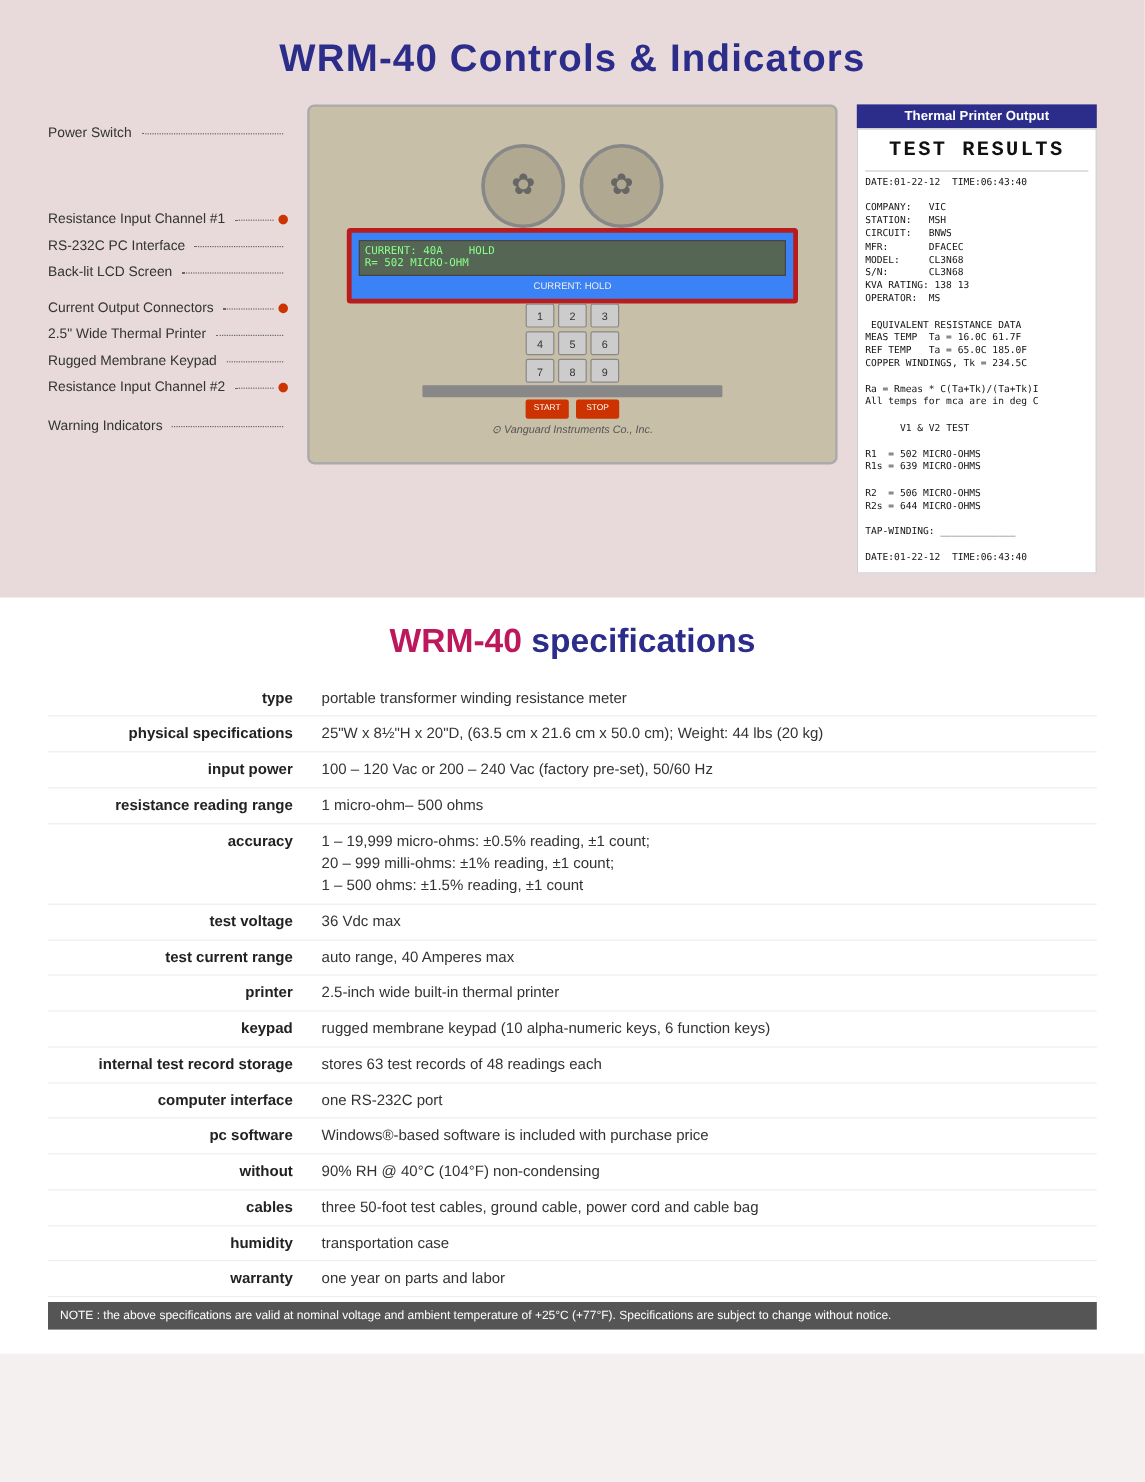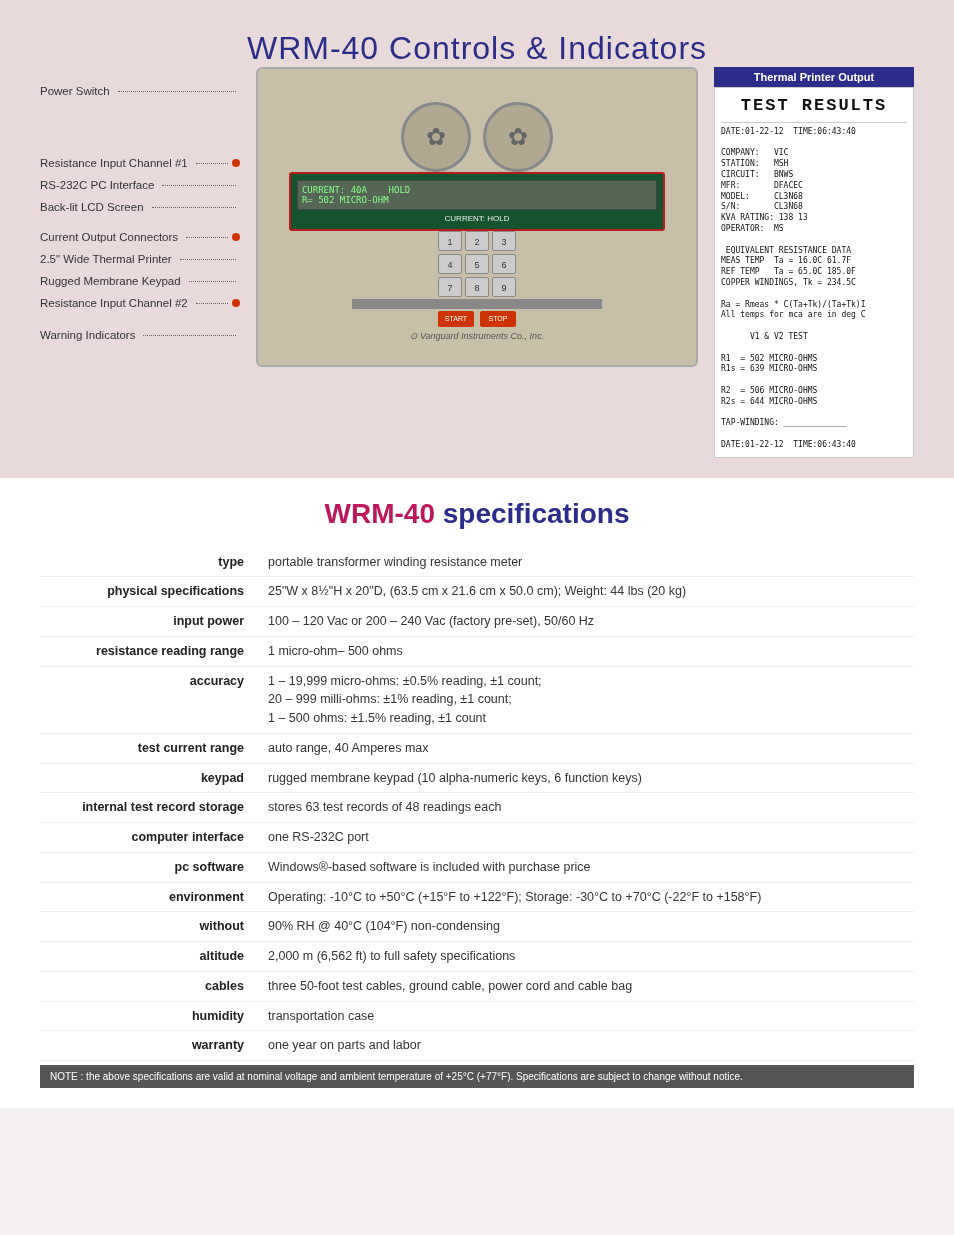--- a/index.html
+++ b/index.html
@@ -12,22 +12,23 @@
     }
 
     
     .top-section {
       background: #e8dada;
       padding: 30px 40px 20px;
     }
     .main-title {
       text-align: center;
       font-size: 32px;
-      font-weight: 400;
+      font-weight: 700;
       color: #2c2c8a;
+      margin-bottom: 20px;
       letter-spacing: 1px;
     }
 
     .controls-area {
       display: flex;
       gap: 16px;
       align-items: flex-start;
     }
 
     
@@ -210,21 +211,21 @@
     </div>
 
     <div class="device-image" style="min-height:300px; background:#c8bfa8; border:2px solid #aaa; border-radius:6px; flex:1; padding:10px;">
       <div style="width:100%;height:100%;display:flex;flex-direction:column;align-items:center;justify-content:space-around;">
 
         <div style="display:flex;gap:12px;margin-top:8px;">
           <div style="width:70px;height:70px;border-radius:50%;border:3px solid #888;background:#b0a890;display:flex;align-items:center;justify-content:center;font-size:24px;color:#666;">✿</div>
           <div style="width:70px;height:70px;border-radius:50%;border:3px solid #888;background:#b0a890;display:flex;align-items:center;justify-content:center;font-size:24px;color:#666;">✿</div>
         </div>
 
-        <div style="width:90%;background:#14532d;border:2px solid #b91c1c;border-radius:3px;padding:6px;display:flex;flex-direction:column;gap:4px;">
+        <div style="width:90%;background:#3b82f6;border:4px solid #b91c1c;border-radius:3px;padding:6px;display:flex;flex-direction:column;gap:4px;">
           <div style="background:#556655;color:#88ff88;font-family:monospace;font-size:9px;padding:4px;border:1px solid #444;min-height:28px;">CURRENT: 40A&nbsp;&nbsp;&nbsp;&nbsp;HOLD<br>R= 502 MICRO-OHM</div>
           <div style="font-size:8px;color:#eee;text-align:center;">CURRENT: HOLD</div>
         </div>
 
         <div style="display:grid;grid-template-columns:repeat(3,24px);gap:3px;">
           <div style="background:#ccc;border:1px solid #888;width:24px;height:20px;border-radius:2px;font-size:9px;text-align:center;line-height:20px;">1</div>
           <div style="background:#ccc;border:1px solid #888;width:24px;height:20px;border-radius:2px;font-size:9px;text-align:center;line-height:20px;">2</div>
           <div style="background:#ccc;border:1px solid #888;width:24px;height:20px;border-radius:2px;font-size:9px;text-align:center;line-height:20px;">3</div>
           <div style="background:#ccc;border:1px solid #888;width:24px;height:20px;border-radius:2px;font-size:9px;text-align:center;line-height:20px;">4</div>
           <div style="background:#ccc;border:1px solid #888;width:24px;height:20px;border-radius:2px;font-size:9px;text-align:center;line-height:20px;">5</div>
@@ -306,50 +307,50 @@
           <td>resistance reading range</td>
           <td style="white-space: pre-line;">1 micro-ohm– 500 ohms</td>
         </tr>
         <tr>
           <td>accuracy</td>
           <td style="white-space: pre-line;">1 – 19,999 micro-ohms: ±0.5% reading, ±1 count;
 20 – 999 milli-ohms: ±1% reading, ±1 count;
 1 – 500 ohms: ±1.5% reading, ±1 count</td>
         </tr>
         <tr>
+          <td>test voltage</td>
+          <td style="white-space: pre-line;">36 Vdc max</td>
+        </tr>
+        <tr>
           <td>test current range</td>
           <td style="white-space: pre-line;">auto range, 40 Amperes max</td>
         </tr>
         <tr>
+          <td>printer</td>
+          <td style="white-space: pre-line;">2.5-inch wide built-in thermal printer</td>
+        </tr>
+        <tr>
           <td>keypad</td>
           <td style="white-space: pre-line;">rugged membrane keypad (10 alpha-numeric keys, 6 function keys)</td>
         </tr>
         <tr>
           <td>internal test record storage</td>
           <td style="white-space: pre-line;">stores 63 test records of 48 readings each</td>
         </tr>
         <tr>
           <td>computer interface</td>
           <td style="white-space: pre-line;">one RS-232C port</td>
         </tr>
         <tr>
           <td>pc software</td>
           <td style="white-space: pre-line;">Windows®-based software is included with purchase price</td>
         </tr>
         <tr>
-          <td>environment</td>
-          <td style="white-space: pre-line;">Operating: -10°C to +50°C (+15°F to +122°F); Storage: -30°C to +70°C (-22°F to +158°F)</td>
-        </tr>
-        <tr>
           <td>without</td>
           <td style="white-space: pre-line;">90% RH @ 40°C (104°F) non-condensing</td>
-        </tr>
-        <tr>
-          <td>altitude</td>
-          <td style="white-space: pre-line;">2,000 m (6,562 ft) to full safety specifications</td>
         </tr>
         <tr>
           <td>cables</td>
           <td style="white-space: pre-line;">three 50-foot test cables, ground cable, power cord and cable bag</td>
         </tr>
         <tr>
           <td>humidity</td>
           <td style="white-space: pre-line;">transportation case</td>
         </tr>
         <tr>

